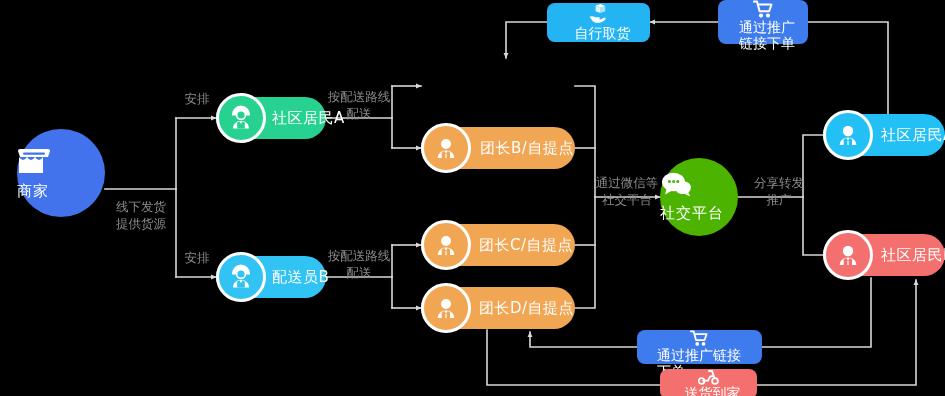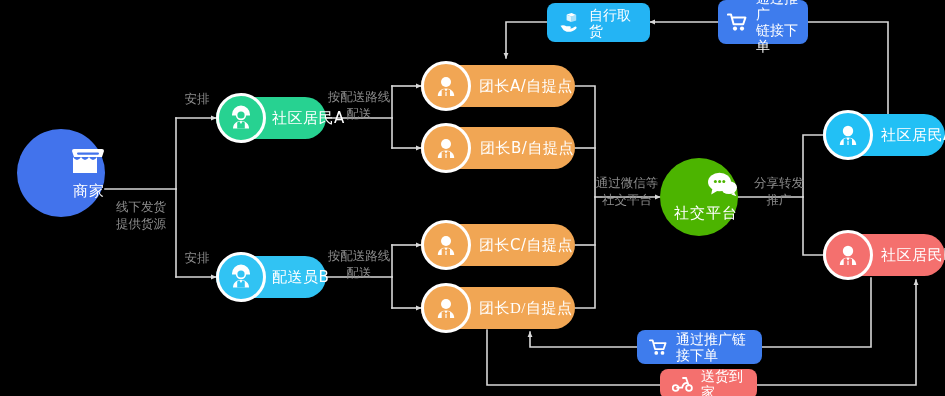--- a/index.html
+++ b/index.html
@@ -23,31 +23,32 @@
     position:absolute;left:0;top:50%;transform:translateY(-50%);
     width:50px;height:50px;border-radius:50%;
     display:flex;align-items:center;justify-content:center;
     box-sizing:border-box;border:3px solid #fff;
   }
   .avatar svg{display:block;}
 
   
   .circle{
     position:absolute;border-radius:50%;
-    display:flex;flex-direction:column;align-items:flex-end;justify-content:center;
+    display:flex;flex-direction:column;align-items:flex-start;justify-content:center;
     color:#fff;
   }
   .circle .clabel{font-size:15px;letter-spacing:1px;margin-top:2px;}
   .circle .cicon{display:block;}
 
   
   .chip{
     position:absolute;display:flex;align-items:center;
     border-radius:8px;box-sizing:border-box;padding:0 12px;
     color:#fff;
+    flex-direction:column;
   }
   .chip .cht{font-size:14px;line-height:16px;white-space:pre-line;margin-left:8px;}
   .chip .chi{flex:0 0 auto;display:flex;align-items:center;}
 
   
   .elabel{
     position:absolute;color:#8c8c8c;font-size:12.5px;line-height:17px;
     white-space:pre-line;text-align:center;
   }
 </style>
@@ -155,57 +156,46 @@
       <svg width="26" height="26" viewBox="0 0 26 26">
         <path d="M4 9.5 a9 9 0 0 1 18 0 v1 h-18z" fill="#fff"></path>
         <circle cx="13" cy="10" r="5.2" fill="#fff"></circle>
         <circle cx="13" cy="10" r="3.6" fill="#31c3f3"></circle>
         <path d="M13 16 c-5 0-8 3.2-8 7.5 h16 c0-4.3-3-7.5-8-7.5z" fill="#fff"></path>
         <path d="M11.4 16.4 L13 19 l1.6-2.6 l2.2 1 v6.1 h-7.6 v-6.1z" fill="#31c3f3"></path>
       </svg>
     </span>
   </div>
 
-  <div class="pill" style="left:421px;top:65px;width:154px;background:#f1a654;padding-left:58px;">
-    <span class="txt">团长A/自提点</span>
+
+  <div class="pill" style="left:421px;top:127px;width:154px;background:#f1a654;padding-left:58px;justify-content:center;">
+    <span class="txt">团长B/自提点</span>
     <span class="avatar" style="background:#f1a654;">
       <svg width="26" height="26" viewBox="0 0 26 26">
         <circle cx="13" cy="9" r="5" fill="#fff"></circle>
         <path d="M13 15.5 c-5 0-8.2 3.2-8.2 7.5 h16.4 c0-4.3-3.2-7.5-8.2-7.5z" fill="#fff"></path>
         <path d="M11.3 15.9 L13 18.6 l1.7-2.7 l2.3 1 v6.1 h-8.3 v-6.1z" fill="#f1a654"></path>
         <path d="M12.4 18.9 h1.2 v4.1 h-1.2z" fill="#fff"></path>
       </svg>
     </span>
   </div>
 
-  <div class="pill" style="left:421px;top:127px;width:154px;background:#f1a654;padding-left:58px;justify-content:center;">
-    <span class="txt">团长B/自提点</span>
+  <div class="pill" style="left:421px;top:224px;width:154px;background:#f1a654;padding-left:58px;">
+    <span class="txt">团长C/自提点</span>
     <span class="avatar" style="background:#f1a654;">
       <svg width="26" height="26" viewBox="0 0 26 26">
         <circle cx="13" cy="9" r="5" fill="#fff"></circle>
         <path d="M13 15.5 c-5 0-8.2 3.2-8.2 7.5 h16.4 c0-4.3-3.2-7.5-8.2-7.5z" fill="#fff"></path>
         <path d="M11.3 15.9 L13 18.6 l1.7-2.7 l2.3 1 v6.1 h-8.3 v-6.1z" fill="#f1a654"></path>
         <path d="M12.4 18.9 h1.2 v4.1 h-1.2z" fill="#fff"></path>
       </svg>
     </span>
   </div>
 
-  <div class="pill" style="left:421px;top:224px;width:154px;background:#f1a654;padding-left:58px;">
-    <span class="txt">团长C/自提点</span>
-    <span class="avatar" style="background:#f1a654;">
-      <svg width="26" height="26" viewBox="0 0 26 26">
-        <circle cx="13" cy="9" r="5" fill="#fff"></circle>
-        <path d="M13 15.5 c-5 0-8.2 3.2-8.2 7.5 h16.4 c0-4.3-3.2-7.5-8.2-7.5z" fill="#fff"></path>
-        <path d="M11.3 15.9 L13 18.6 l1.7-2.7 l2.3 1 v6.1 h-8.3 v-6.1z" fill="#f1a654"></path>
-        <path d="M12.4 18.9 h1.2 v4.1 h-1.2z" fill="#fff"></path>
-      </svg>
-    </span>
-  </div>
-
-  <div class="pill" style="left:421px;top:287px;width:154px;background:#f1a654;padding-left:58px;font-family:Liberation Serif, serif;">
+  <div class="pill" style="left:421px;top:287px;width:154px;background:#f1a654;padding-left:58px;">
     <span class="txt">团长D/自提点</span>
     <span class="avatar" style="background:#f1a654;">
       <svg width="26" height="26" viewBox="0 0 26 26">
         <circle cx="13" cy="9" r="5" fill="#fff"></circle>
         <path d="M13 15.5 c-5 0-8.2 3.2-8.2 7.5 h16.4 c0-4.3-3.2-7.5-8.2-7.5z" fill="#fff"></path>
         <path d="M11.3 15.9 L13 18.6 l1.7-2.7 l2.3 1 v6.1 h-8.3 v-6.1z" fill="#f1a654"></path>
         <path d="M12.4 18.9 h1.2 v4.1 h-1.2z" fill="#fff"></path>
       </svg>
     </span>
   </div>

